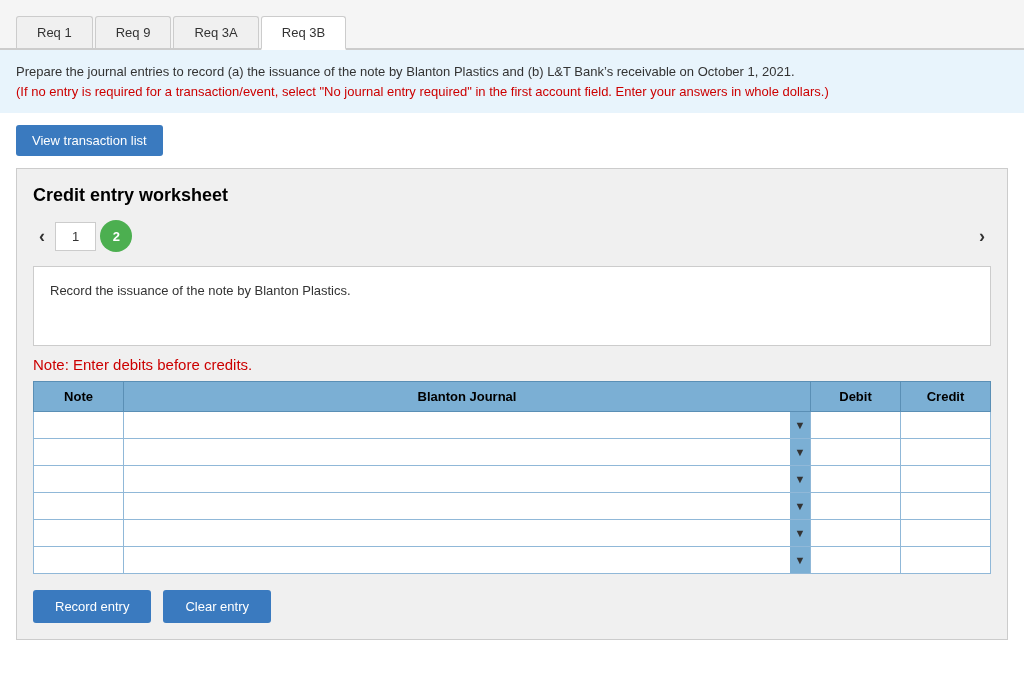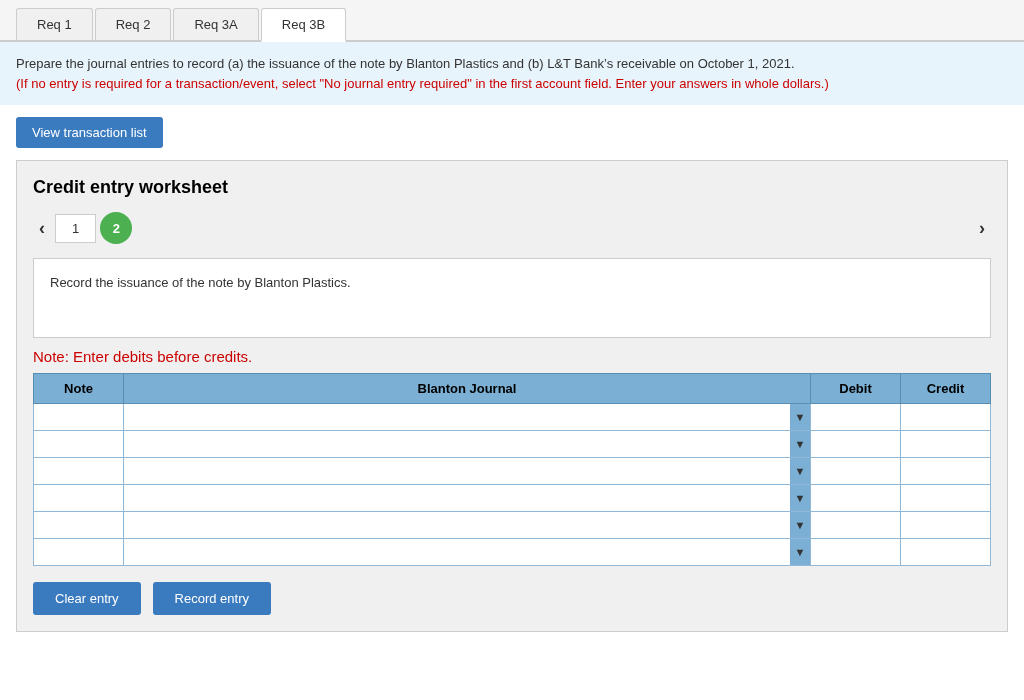--- a/index.html
+++ b/index.html
@@ -13,21 +13,21 @@
       max-width: 1024px;
       background: #fff;
       min-height: 700px;
     }
 
     
     .tabs {
       display: flex;
       border-bottom: 2px solid #ccc;
       background: #f5f5f5;
-      padding-top: 8px;
+      padding-top: 16px;
       padding-left: 16px;
       gap: 2px;
     }
     .tab {
       padding: 8px 20px;
       border: 1px solid #ccc;
       border-bottom: none;
       background: #f0f0f0;
       cursor: pointer;
       font-size: 13px;
@@ -238,21 +238,21 @@
       flex: 1;
     }
   </style>
 </head>
 <body>
 
 <div class="outer-container">
 
   <div class="tabs">
     <div class="tab">Req 1</div>
-    <div class="tab">Req 2</div>
+    <div class="tab">Req 9</div>
     <div class="tab">Req 3A</div>
     <div class="tab active">Req 3B</div>
   </div>
 
   <div class="instructions">
     <span>Prepare the journal entries to record (a) the issuance of the note by Blanton Plastics and (b) L&amp;T Bank’s receivable on October 1, 2021.</span>
     <br>
     <span class="red-text">(If no entry is required for a transaction/event, select "No journal entry required" in the first account field. Enter your answers in whole dollars.)</span>
   </div>
 
@@ -380,18 +380,18 @@
             <input class="amount-input" type="text" style="">
           </td>
           <td class="credit-cell">
             <input class="amount-input" type="text" style="">
           </td>
         </tr>
       </tbody>
     </table>
 
     <div class="bottom-buttons">
+      <button class="btn-action">Record entry</button>
       <button class="btn-action">Clear entry</button>
-      <button class="btn-action">Record entry</button>
       <div class="btn-spacer"></div>
     </div>
   </div>
 </div>
 
 </body></html>

